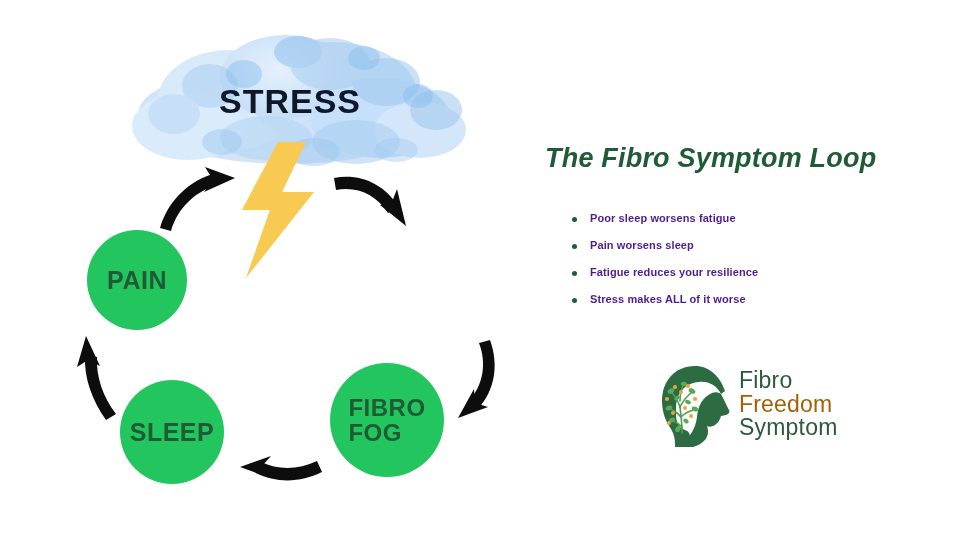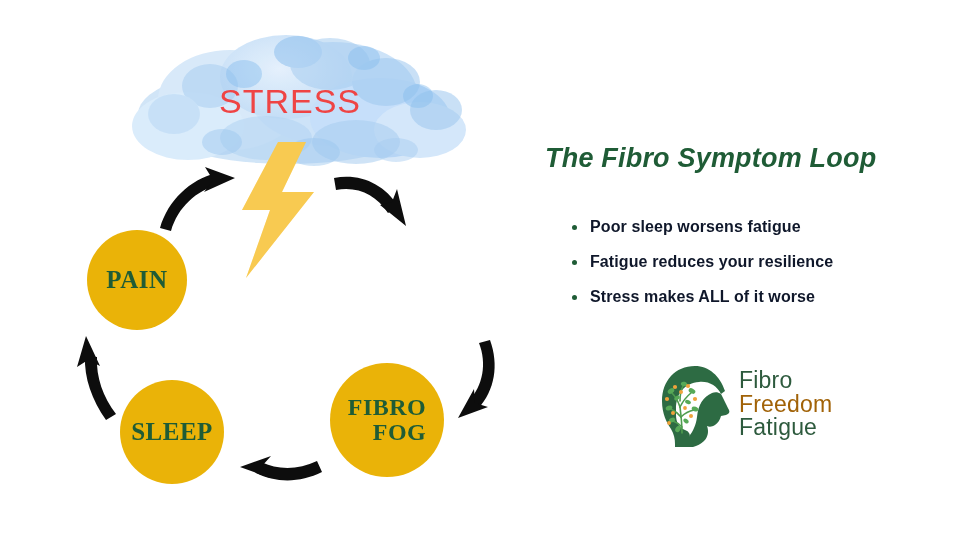--- a/index.html
+++ b/index.html
@@ -11,38 +11,37 @@
     position:relative;
   }
   #stage{position:absolute;left:0;top:0;width:980px;height:551px;}
 
   
   #diagram{position:absolute;left:0;top:0;width:520px;height:551px;}
 
   .node{
     position:absolute;
     border-radius:50%;
-    background:#eab308;
+    background:#22c55e;
     display:flex;align-items:center;justify-content:center;
-    text-align:right;
+    text-align:left;
     color:#1f5c36;
     font-weight:bold;
     letter-spacing:.5px;
     line-height:1.06;
-    font-family:Liberation Serif, serif;
   }
   #node-pain{left:87px;top:230px;width:100px;height:100px;font-size:25px;}
   #node-fatigue{left:372px;top:225px;width:110px;height:110px;font-size:21px;}
   #node-fibrofog{left:330px;top:363px;width:114px;height:114px;font-size:24px;}
   #node-sleep{left:120px;top:380px;width:104px;height:104px;font-size:25px;}
 
   #stress-label{
     position:absolute;left:130px;top:82px;width:320px;
     text-align:center;
-    font-size:34px;font-weight:normal;color:#ef4444;
+    font-size:34px;font-weight:bold;color:#0f172a;
     letter-spacing:1px;
     z-index:6;
   }
 
   .cloud-svg{position:absolute;left:118px;top:22px;width:350px;height:160px;z-index:3;}
   .bolt-svg{position:absolute;left:228px;top:140px;width:96px;height:140px;z-index:4;}
   .arrows-svg{position:absolute;left:0;top:0;width:520px;height:551px;z-index:5;pointer-events:none;}
 
   
   #panel{position:absolute;left:520px;top:0;width:460px;height:551px;}
@@ -52,24 +51,23 @@
     letter-spacing:.2px;
     font-style:italic;
   }
   #bullet-list{
     position:absolute;left:50px;top:205px;width:400px;
     margin:0;padding:0;list-style:none;
   }
   #bullet-list li{
     position:relative;
     padding-left:20px;
-    font-size:16px;font-weight:bold;color:#0f172a;
+    font-size:11px;font-weight:bold;color:#4c1d95;
     line-height:27px;
     letter-spacing:.1px;
-    margin-top:8px;
   }
   #bullet-list li::before{
     content:"";
     position:absolute;left:2px;top:11.5px;
     width:5px;height:5px;border-radius:50%;
     background:#1f5c36;
   }
 
   
   #logo{
@@ -180,20 +178,21 @@
       </g>
     </svg>
   </div>
 
   <div id="panel">
 
     <h1 id="panel-title">The Fibro Symptom Loop</h1>
 
     <ul id="bullet-list">
       <li>Poor sleep worsens fatigue</li>
+      <li>Pain worsens sleep</li>
       <li>Fatigue reduces your resilience</li>
       <li>Stress makes ALL of it worse</li>
     </ul>
 
     <div id="logo">
       <svg id="logo-mark" viewBox="0 0 78 88">
 
         <path d="M38,5 C18,5 5,20 5,40 C5,53 10,62 14,68 C17,73 18,78 18,83 L18,86 L33,86 L33,76 C33,72 31,70 28,69
                  C22,67 19,61 19,54 L19,48 C19,32 28,22 42,21 C52,20 60,25 64,33 L68,30
                  C63,15 52,5 38,5 Z" fill="#2d6b43"></path>
@@ -233,17 +232,17 @@
           <circle cx="16" cy="52" r="2"></circle>
           <circle cx="34" cy="55" r="2"></circle>
           <circle cx="24" cy="31" r="2"></circle>
           <circle cx="12" cy="62" r="1.9"></circle>
           <circle cx="28" cy="47" r="1.9"></circle>
         </g>
       </svg>
       <div id="logo-text">
         <span class="ln" id="logo-word-fibro">Fibro</span>
         <span class="ln" id="logo-word-freedom">Freedom</span>
-        <span class="ln" id="logo-word-therapy">Fatigue</span>
+        <span class="ln" id="logo-word-therapy">Symptom</span>
       </div>
     </div>
   </div>
 </div>
 
 </body></html>

